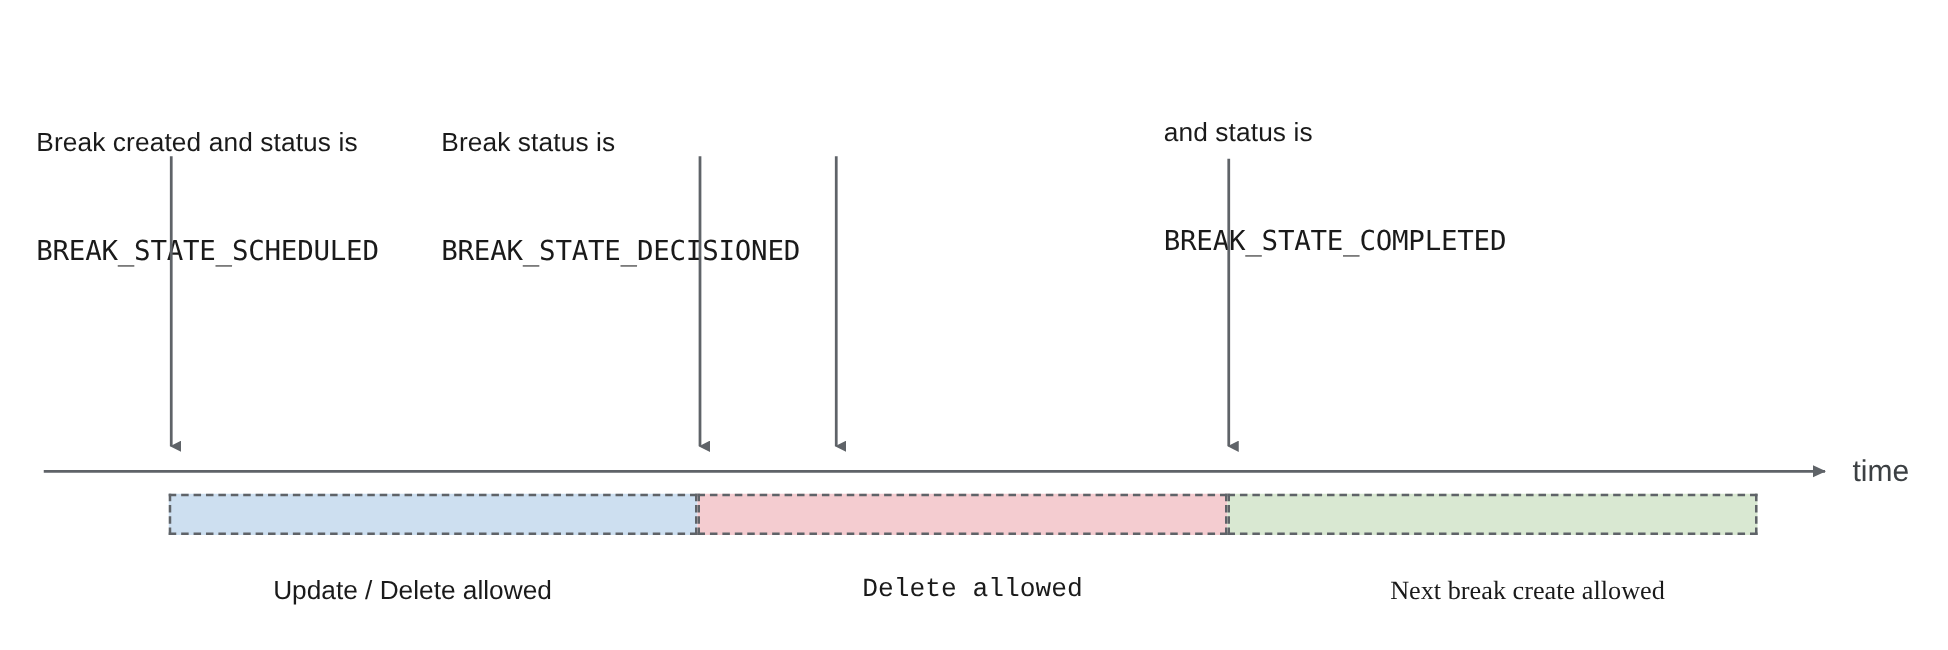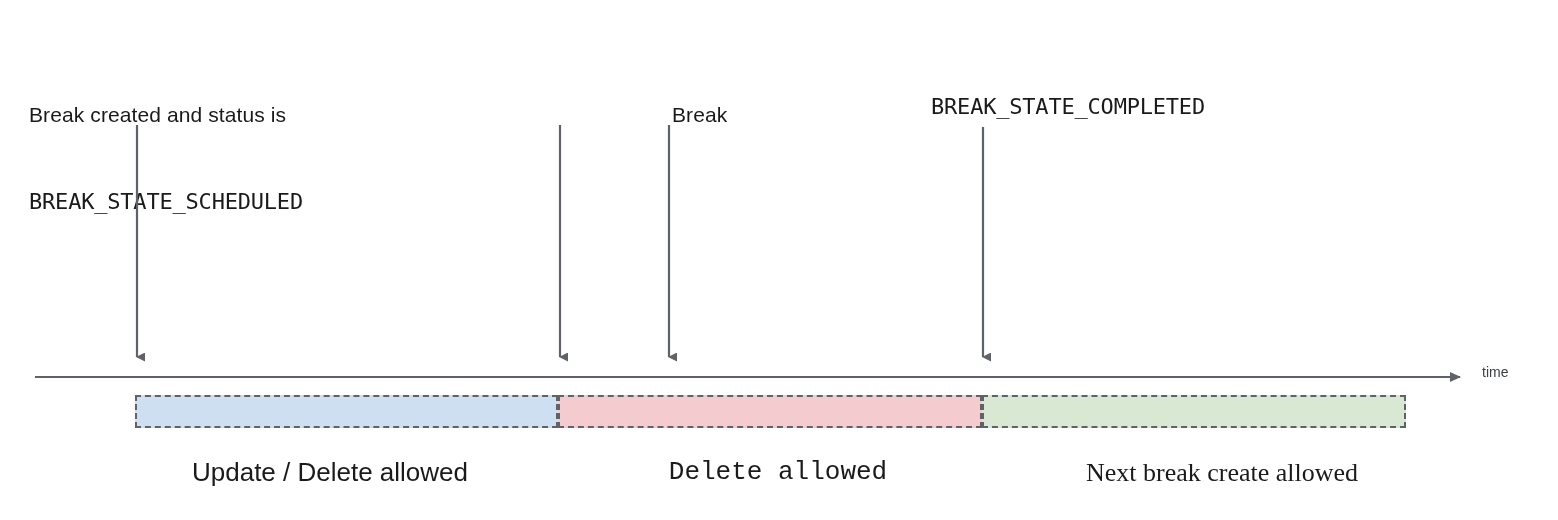--- a/index.html
+++ b/index.html
@@ -57,21 +57,21 @@
     width: 1558px;
     height: 520px;
     pointer-events: none;
   }
 
   
   #axis-caption {
     position: absolute;
     left: 1482px;
     top: 364px;
-    font-size: 14px;
+    font-size: 24px;
     color: #3c4043;
     font-family: "Liberation Sans", sans-serif;
   }
 
   
   #phase-bar-track {
     position: absolute;
     left: 135px;
     top: 395px;
     height: 33px;
@@ -81,45 +81,49 @@
     top: 0;
     height: 33px;
     box-sizing: border-box;
     border: 2px dashed #5f6368;
   }
 
   
   .phase-caption {
     position: absolute;
     top: 459px;
-    font-size: 26px;
+    font-size: 21px;
     line-height: 27px;
     color: #1a1a1a;
     text-align: center;
     font-family: "Liberation Sans", sans-serif;
     white-space: nowrap;
     transform: translateX(-50%);
   }
 </style>
 </head>
 <body>
 
 <div id="diagram-root">
 
   <div class="event-label" id="event-label-0">
     <span class="line-sans">Break created and status is</span>
     <span class="line-mono">BREAK_STATE_SCHEDULED</span>
   </div>
 
+  <div class="event-label" id="event-label-1">
+    <span class="line-sans">Break status is</span>
+    <span class="line-mono">BREAK_STATE_DECISIONED</span>
+  </div>
 
   <div class="event-label" id="event-label-2">
-    <span class="line-sans">Break</span>
   </div>
 
   <div class="event-label" id="event-label-3">
+    <span class="line-sans">and status is</span>
     <span class="line-mono">BREAK_STATE_COMPLETED</span>
   </div>
 
   <svg id="vector-layer" width="1558" height="520" viewBox="0 0 1558 520" xmlns="http://www.w3.org/2000/svg">
     <defs>
       <marker id="arrowhead-down" markerWidth="9" markerHeight="9" refX="4.5" refY="8" orient="auto" markerUnits="userSpaceOnUse">
         <path d="M 0,0 L 9,0 L 4.5,9 z" fill="#5f6368"></path>
       </marker>
       <marker id="arrowhead-right" markerWidth="11" markerHeight="10" refX="10" refY="5" orient="auto" markerUnits="userSpaceOnUse">
         <path d="M 0,0 L 11,5 L 0,10 z" fill="#5f6368"></path>

